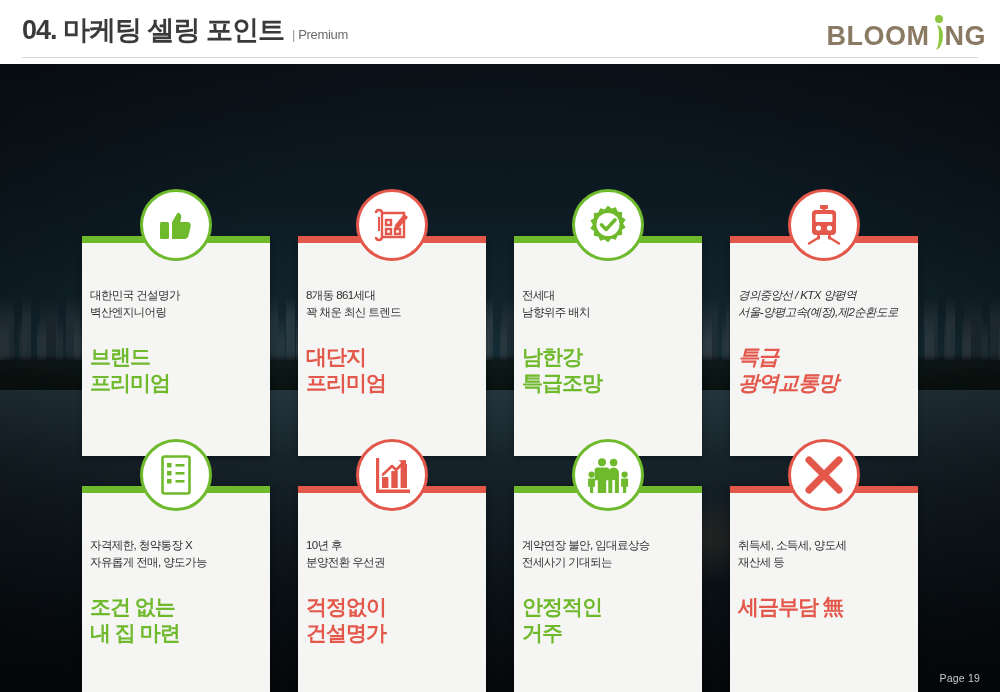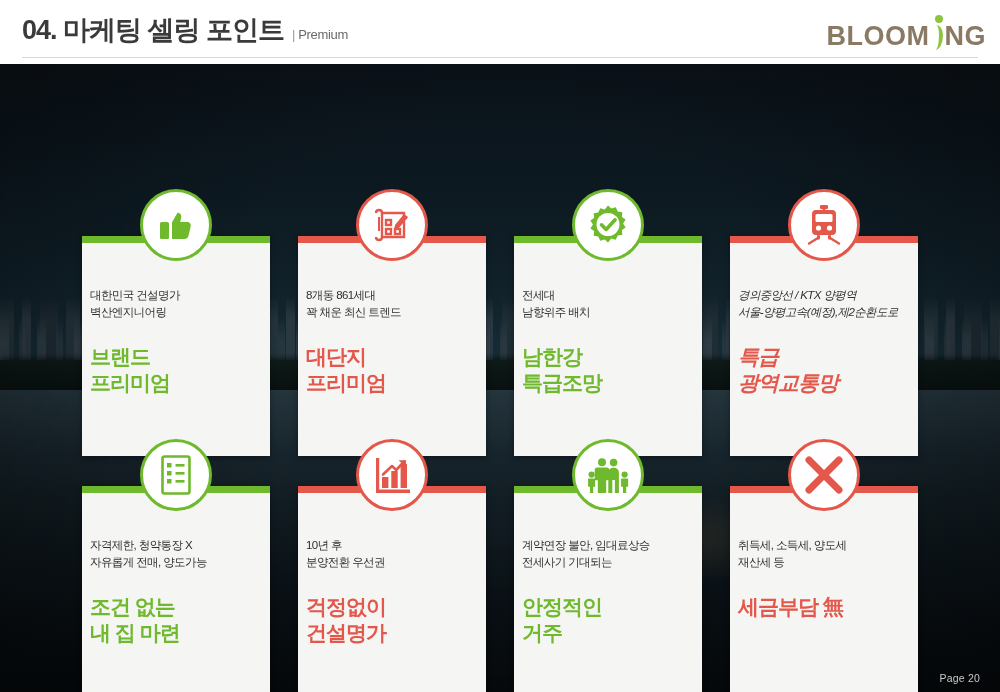--- a/index.html
+++ b/index.html
@@ -439,15 +439,15 @@
               <div>취득세, 소득세, 양도세</div>
               <div>재산세 등</div>
             </div>
             <div class="card-head one-line">
               <div>세금부담 無</div>
             </div>
           </div>
         </div>
       </div>
 
-    <div class="page-num">Page 20</div>
+    <div class="page-num">Page 19</div>
   </div>
 </div>
 
 </body></html>

